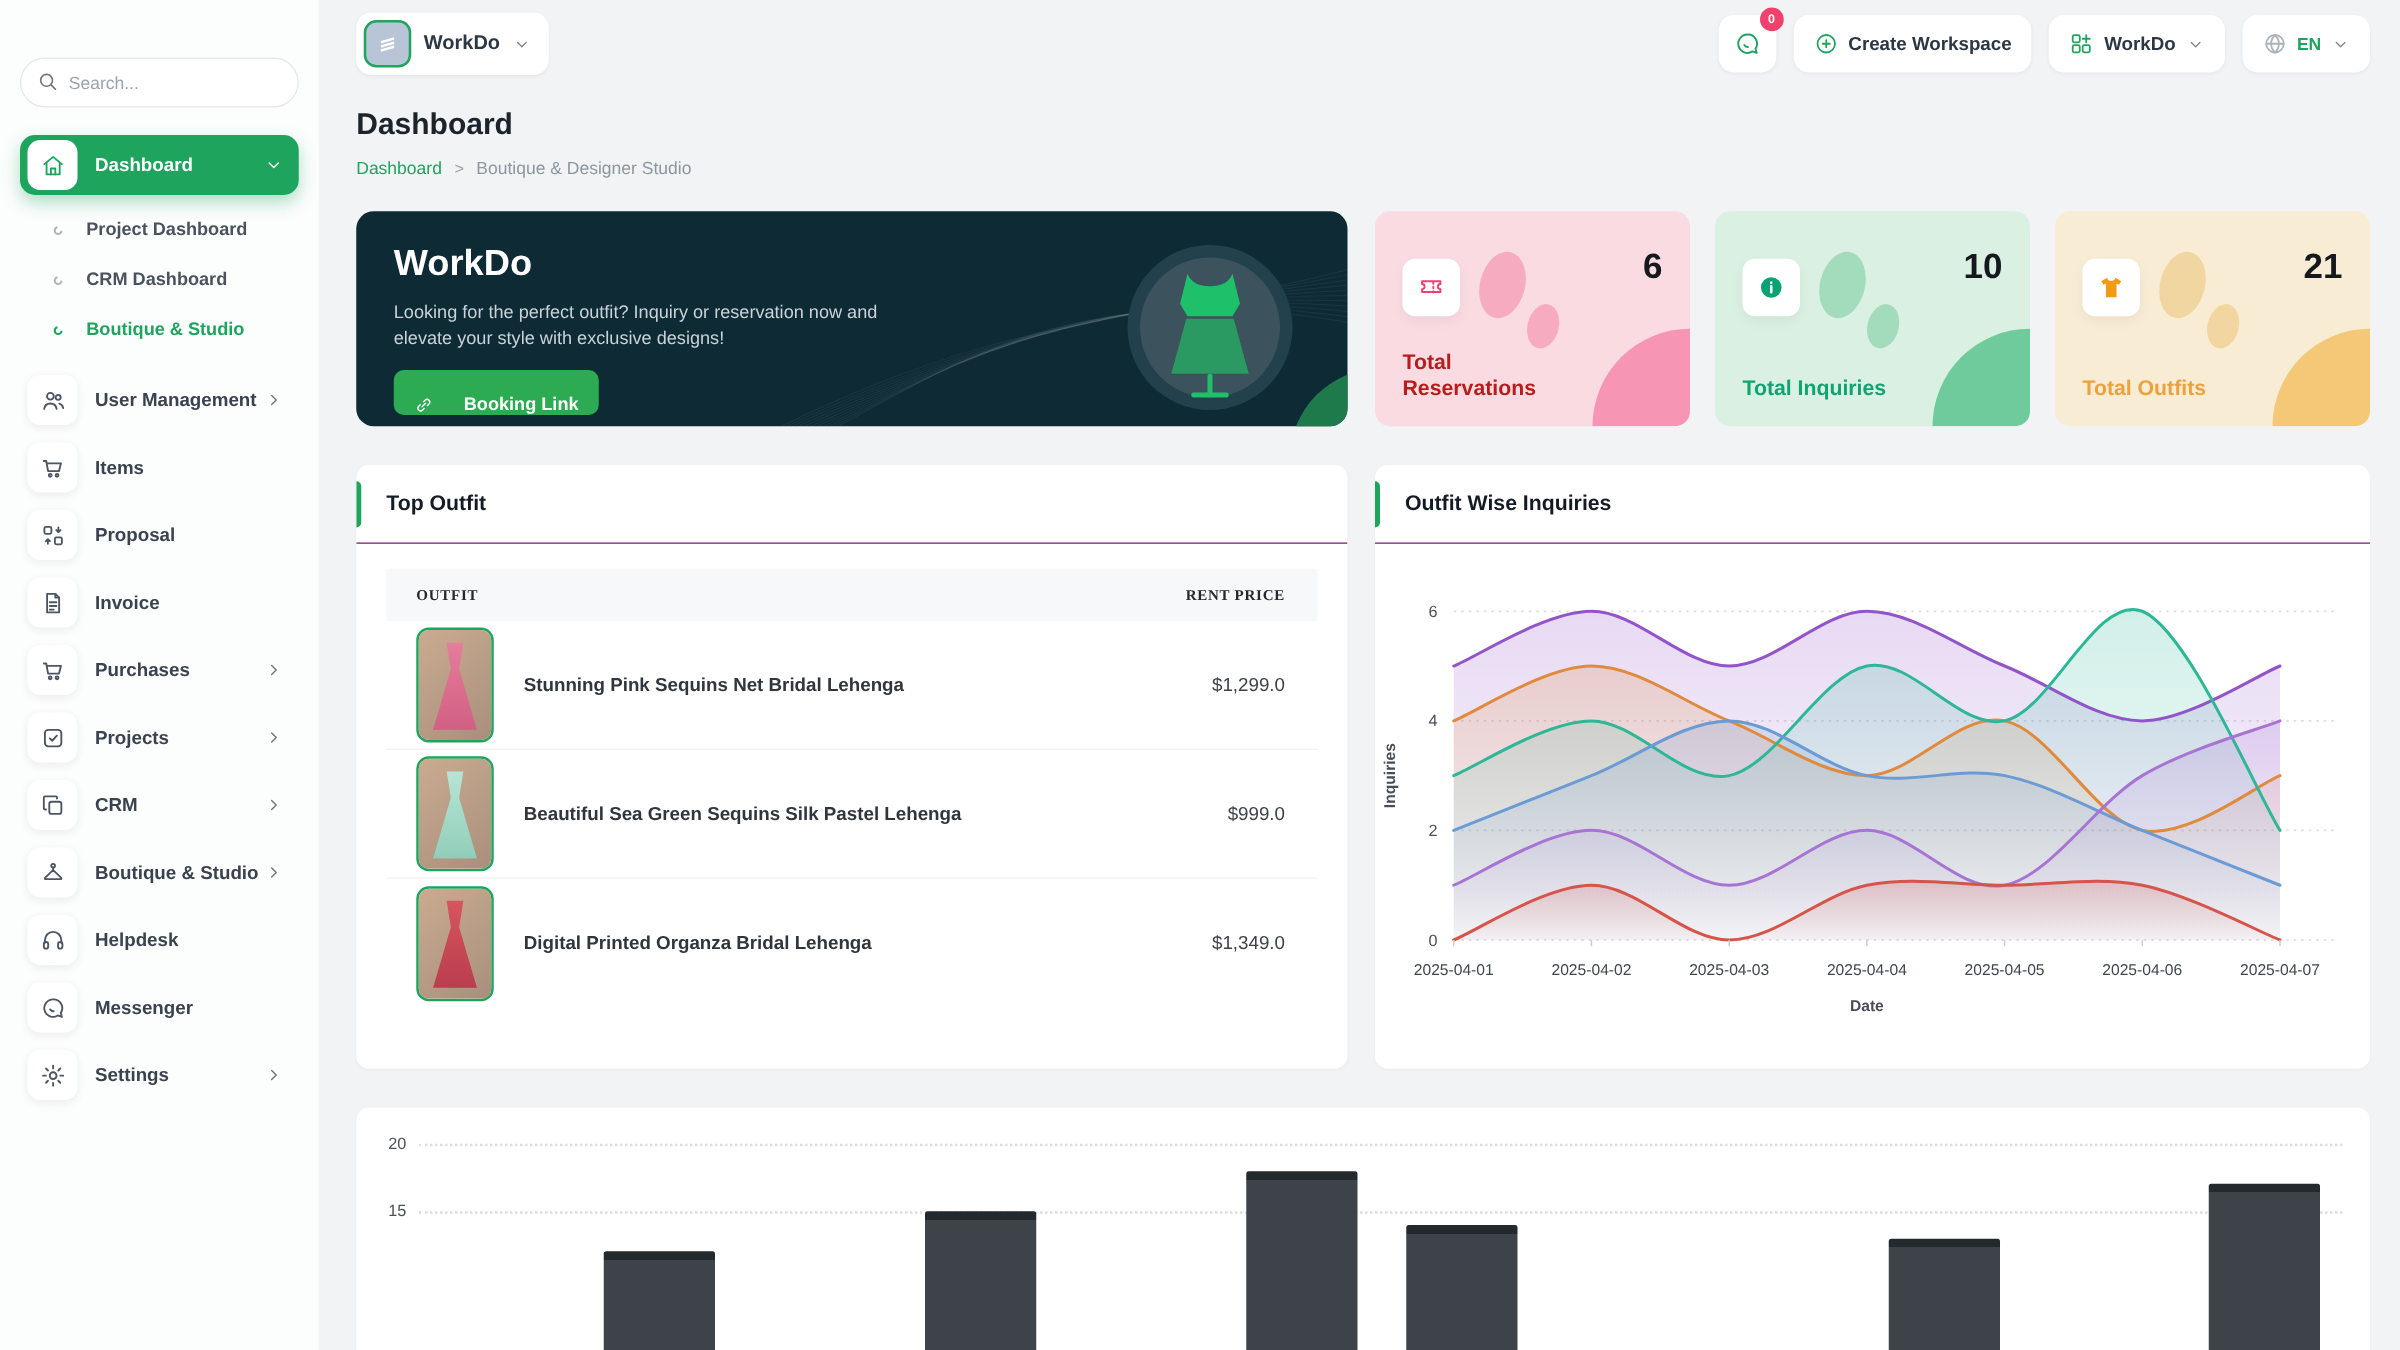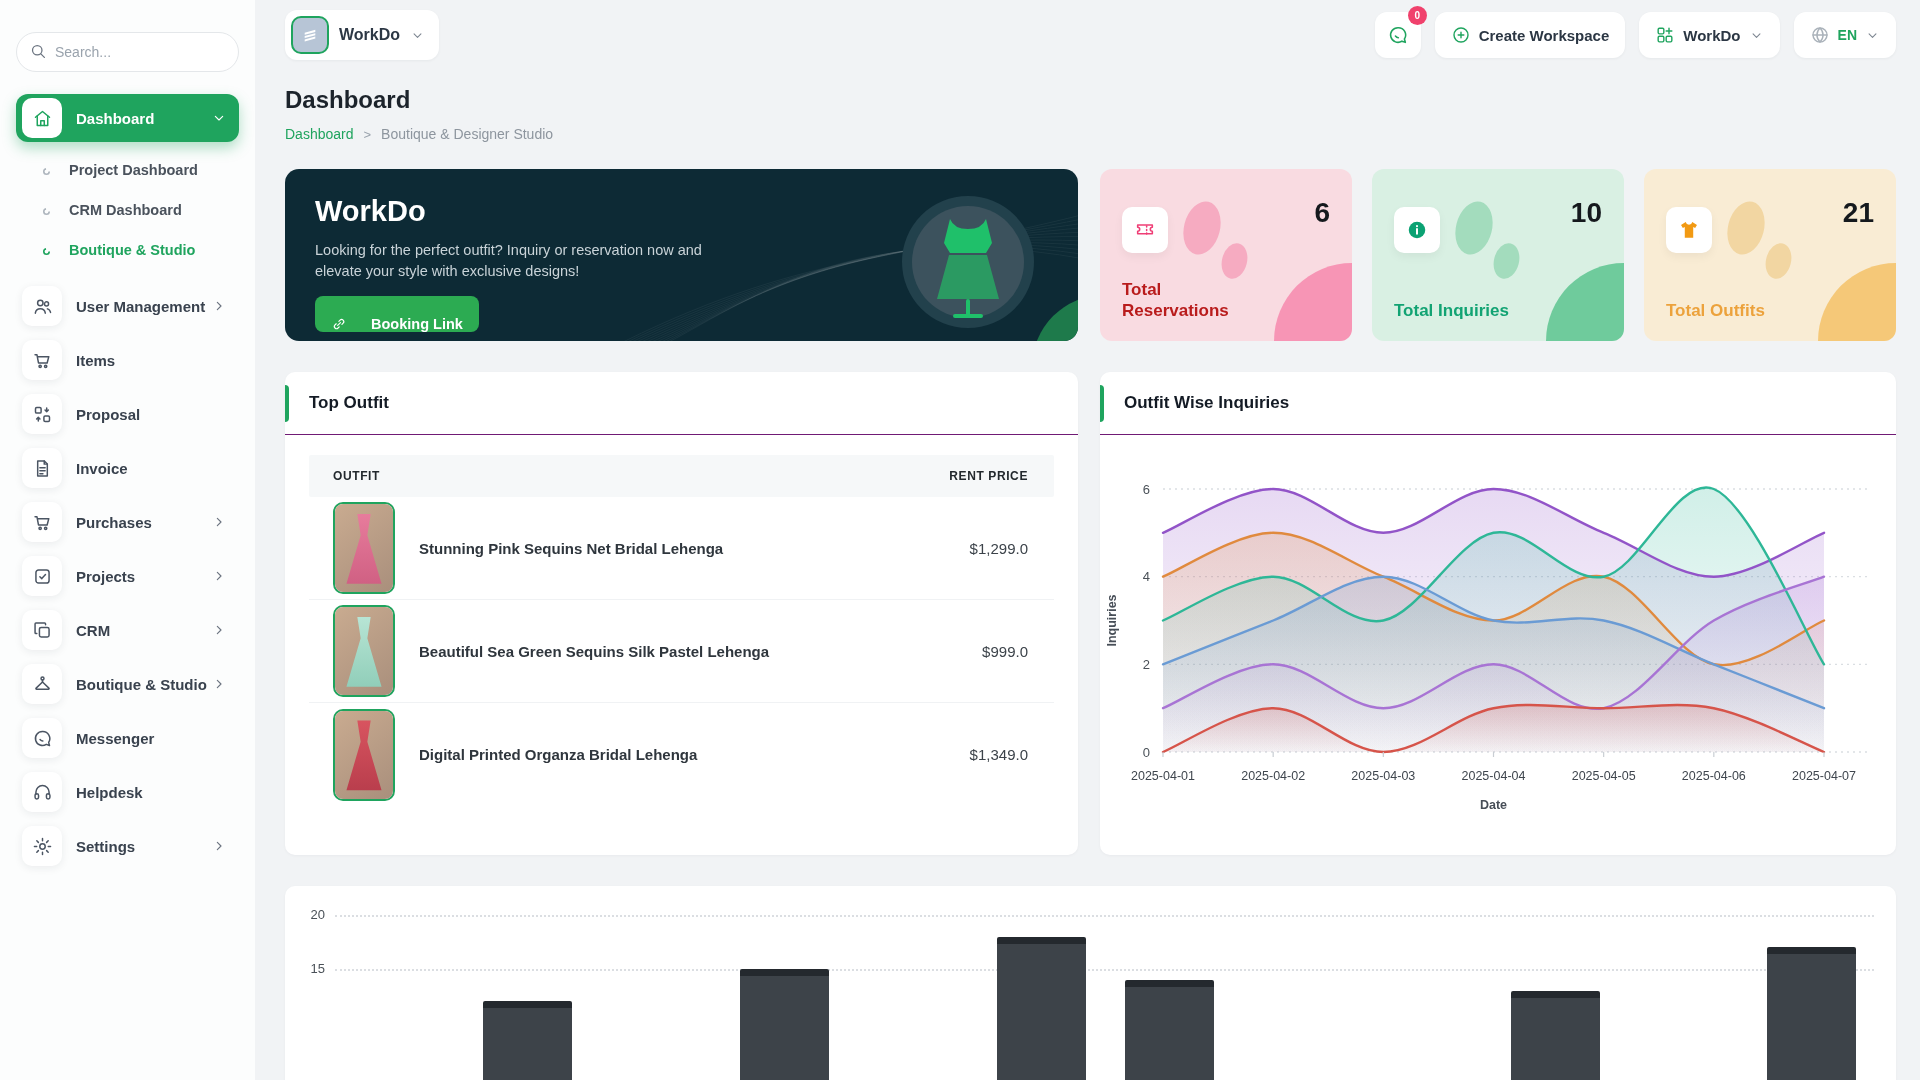--- a/index.html
+++ b/index.html
@@ -12,21 +12,21 @@
   .app { display:flex; width:1920px; height:1080px; }
   .sidebar { width:255px; background:#fcfdfd; height:1080px; flex:none; padding-top:18px; }
   .main { flex:1; padding:8px 24px 0 30px; }
 
   
   .logo { display:flex; align-items:center; gap:6px; padding:10px 0 14px 64px; }
   .logo-dot { width:13px; height:13px; border-radius:50%; background:var(--green); }
   .logo-text { font-size:27px; font-weight:800; letter-spacing:1px; color:var(--navy); font-style:italic; }
   .logo-dash { width:30px; height:9px; border-radius:5px; background:var(--green); margin-left:-4px; }
 
-  .search-wrap { margin:14px 16px 22px 16px; position:relative; }
+  .search-wrap { margin:28px 16px 22px 16px; position:relative; }
   .search-wrap input { width:100%; height:40px; border:1px solid #e4e7ea; border-radius:20px; background:#fff; padding:0 14px 0 38px; font-size:14px; color:#4a5158; outline:none; font-family:inherit; }
   .search-wrap input::placeholder { color:#9aa3ad; }
   .search-ico { position:absolute; left:13px; top:10px; width:18px; height:18px; color:#6b7480; }
 
   .nav { padding:0 0 10px 0; }
   .nav-item { display:flex; align-items:center; height:48px; margin:6px 16px; padding:0 12px 0 6px; border-radius:12px; cursor:pointer; }
   .nav-tile { width:40px; height:40px; border-radius:10px; background:#fff; box-shadow:0 2px 8px rgba(25,39,57,.08); display:flex; align-items:center; justify-content:center; color:#4b5563; flex:none; }
   .nav-tile svg { width:21px; height:21px; }
   .nav-label { margin-left:14px; font-size:15px; font-weight:700; color:#39424e; flex:1; }
   .nav-chev { width:16px; height:16px; color:#6b7480; }
@@ -106,21 +106,21 @@
   
   .row2 { display:flex; gap:22px; margin-top:31px; }
   .card { background:var(--card); border-radius:10px; box-shadow:0 1px 3px rgba(20,30,40,.04); position:relative; }
   .card-head { position:relative; height:63px; display:flex; align-items:center; padding:0 24px; border-bottom:1px solid #701a75; }
   .accent { position:absolute; left:0; top:13px; width:4px; height:37px; background:var(--green); border-radius:0 4px 4px 0; }
   .card-title { font-size:17px; font-weight:700; color:#141b25; }
 
   
   .outfit-card { width:793px; height:483px; flex:none; overflow:hidden; }
   .table-wrap { padding:20px 24px 0 24px; }
-  .t-head { display:flex; background:#f6f8f9; height:42px; align-items:center; border-radius:2px; }
+  .t-head { display:flex; background:#f6f8f9; height:42px; align-items:center; border-radius:2px;font-family:Liberation Serif, serif; }
   .t-head .th { font-size:12px; font-weight:700; letter-spacing:.6px; color:#23292e; }
   .th-outfit { padding-left:24px; flex:1; }
   .th-price { width:160px; text-align:right; padding-right:26px; }
   .t-row { display:flex; align-items:center; height:103px; border-bottom:1px solid #f0f2f4; }
   .t-row:last-child { border-bottom:none; }
   .thumb { width:62px; height:92px; border:2px solid var(--green); border-radius:10px; margin-left:24px; flex:none; position:relative; overflow:hidden; }
   .thumb .bg { position:absolute; inset:0; background:linear-gradient(140deg,#c9ab90,#a98f7c); }
   .thumb .dress { position:absolute; left:14%; right:14%; top:8%; bottom:6%; clip-path:polygon(34% 4%, 66% 4%, 58% 32%, 92% 96%, 8% 96%, 42% 32%); }
   .thumb.pink .dress { background:linear-gradient(#e87d9d,#cf5f82); }
   .thumb.seagreen .dress { background:linear-gradient(#b9e6d6,#8fcdb8); }
@@ -280,35 +280,35 @@
             </svg>
           </span>
           <span class="nav-label">Boutique &amp; Studio</span>
           <span class="nav-chev"><svg viewBox="0 0 24 24" fill="none" stroke="currentColor" stroke-width="1.7" stroke-linecap="round" stroke-linejoin="round">
               <path d="M9.5 6.5l5.5 5.5-5.5 5.5"></path>
             </svg></span>
         </div>
         <div class="nav-item">
           <span class="nav-tile">
             <svg viewBox="0 0 24 24" fill="none" stroke="currentColor" stroke-width="1.7" stroke-linecap="round" stroke-linejoin="round">
-              <path d="M12 4a8 8 0 1 0 4.3 14.7L20 20l-1-3.6A8 8 0 0 0 12 4z"></path>
-              <path d="M9.2 13.2c.9 1.1 2.1 1.7 3.2 1.7"></path>
-            </svg>
-          </span>
-          <span class="nav-label">Messenger</span>
-        </div>
-        <div class="nav-item">
-          <span class="nav-tile">
-            <svg viewBox="0 0 24 24" fill="none" stroke="currentColor" stroke-width="1.7" stroke-linecap="round" stroke-linejoin="round">
               <path d="M4.5 14v-2.5a7.5 7.5 0 0 1 15 0V14"></path>
               <rect x="3.5" y="13.3" width="4" height="6" rx="2"></rect>
               <rect x="16.5" y="13.3" width="4" height="6" rx="2"></rect>
             </svg>
           </span>
           <span class="nav-label">Helpdesk</span>
+        </div>
+        <div class="nav-item">
+          <span class="nav-tile">
+            <svg viewBox="0 0 24 24" fill="none" stroke="currentColor" stroke-width="1.7" stroke-linecap="round" stroke-linejoin="round">
+              <path d="M12 4a8 8 0 1 0 4.3 14.7L20 20l-1-3.6A8 8 0 0 0 12 4z"></path>
+              <path d="M9.2 13.2c.9 1.1 2.1 1.7 3.2 1.7"></path>
+            </svg>
+          </span>
+          <span class="nav-label">Messenger</span>
         </div>
         <div class="nav-item">
           <span class="nav-tile">
             <svg viewBox="0 0 24 24" fill="none" stroke="currentColor" stroke-width="1.7" stroke-linecap="round" stroke-linejoin="round">
               <circle cx="12" cy="12" r="3.1"></circle>
               <path d="M12 2.8v2.6M12 18.6v2.6M2.8 12h2.6M18.6 12h2.6M5.5 5.5l1.8 1.8M16.7 16.7l1.8 1.8M18.5 5.5l-1.8 1.8M7.3 16.7l-1.8 1.8"></path>
             </svg>
           </span>
           <span class="nav-label">Settings</span>
           <span class="nav-chev"><svg viewBox="0 0 24 24" fill="none" stroke="currentColor" stroke-width="1.7" stroke-linecap="round" stroke-linejoin="round">

